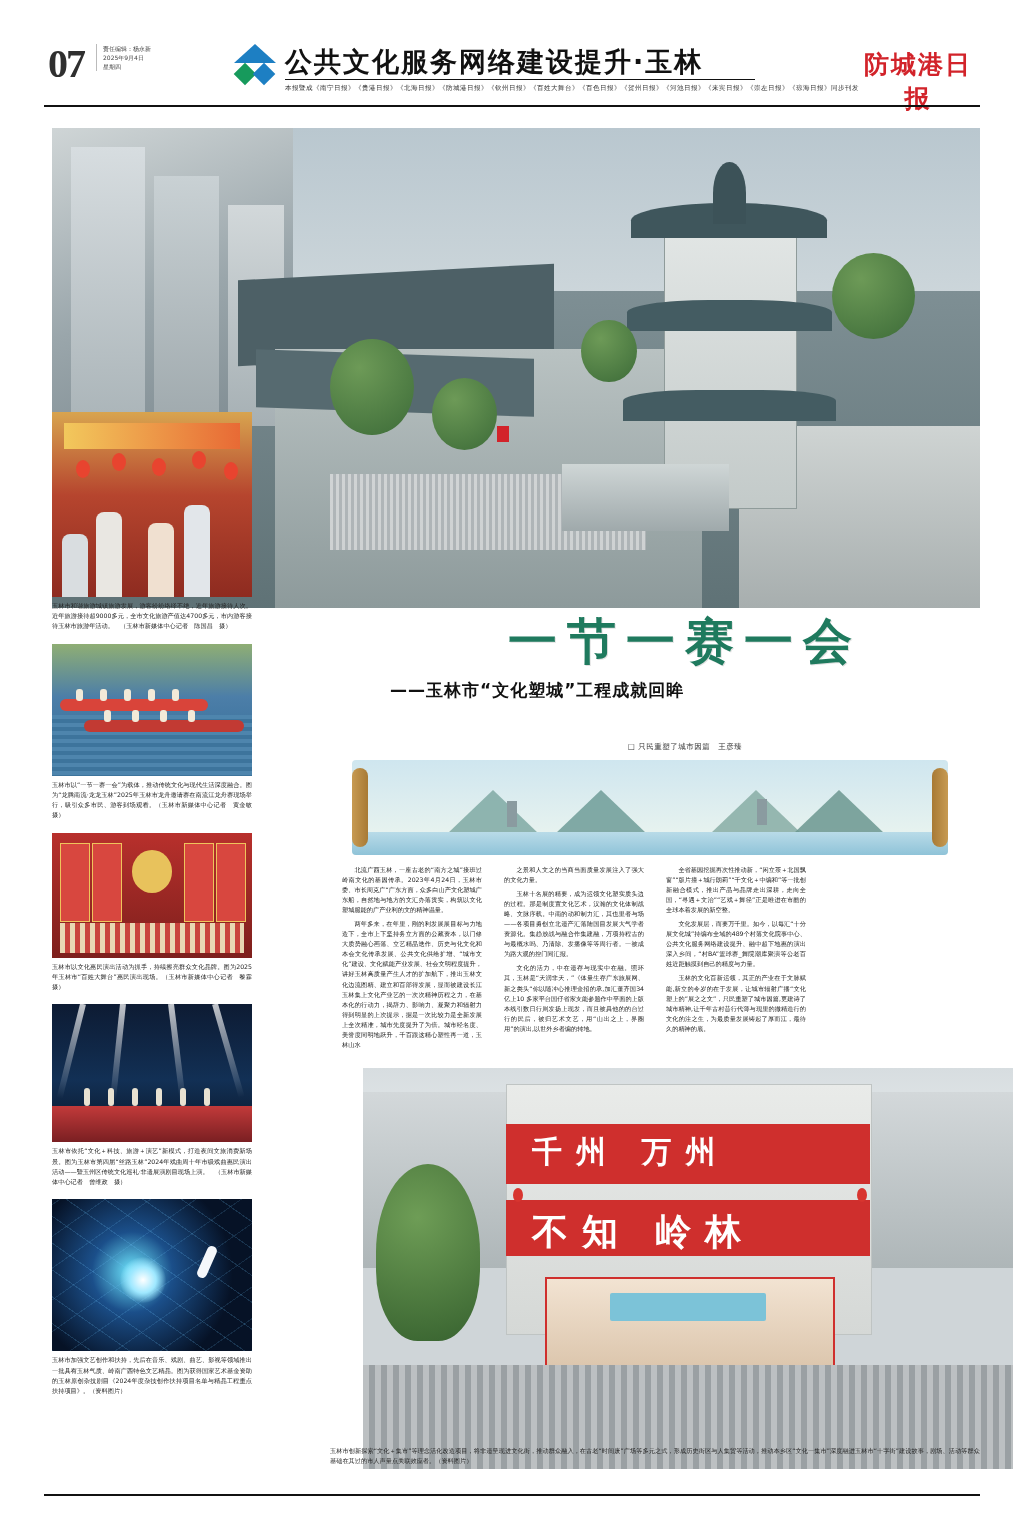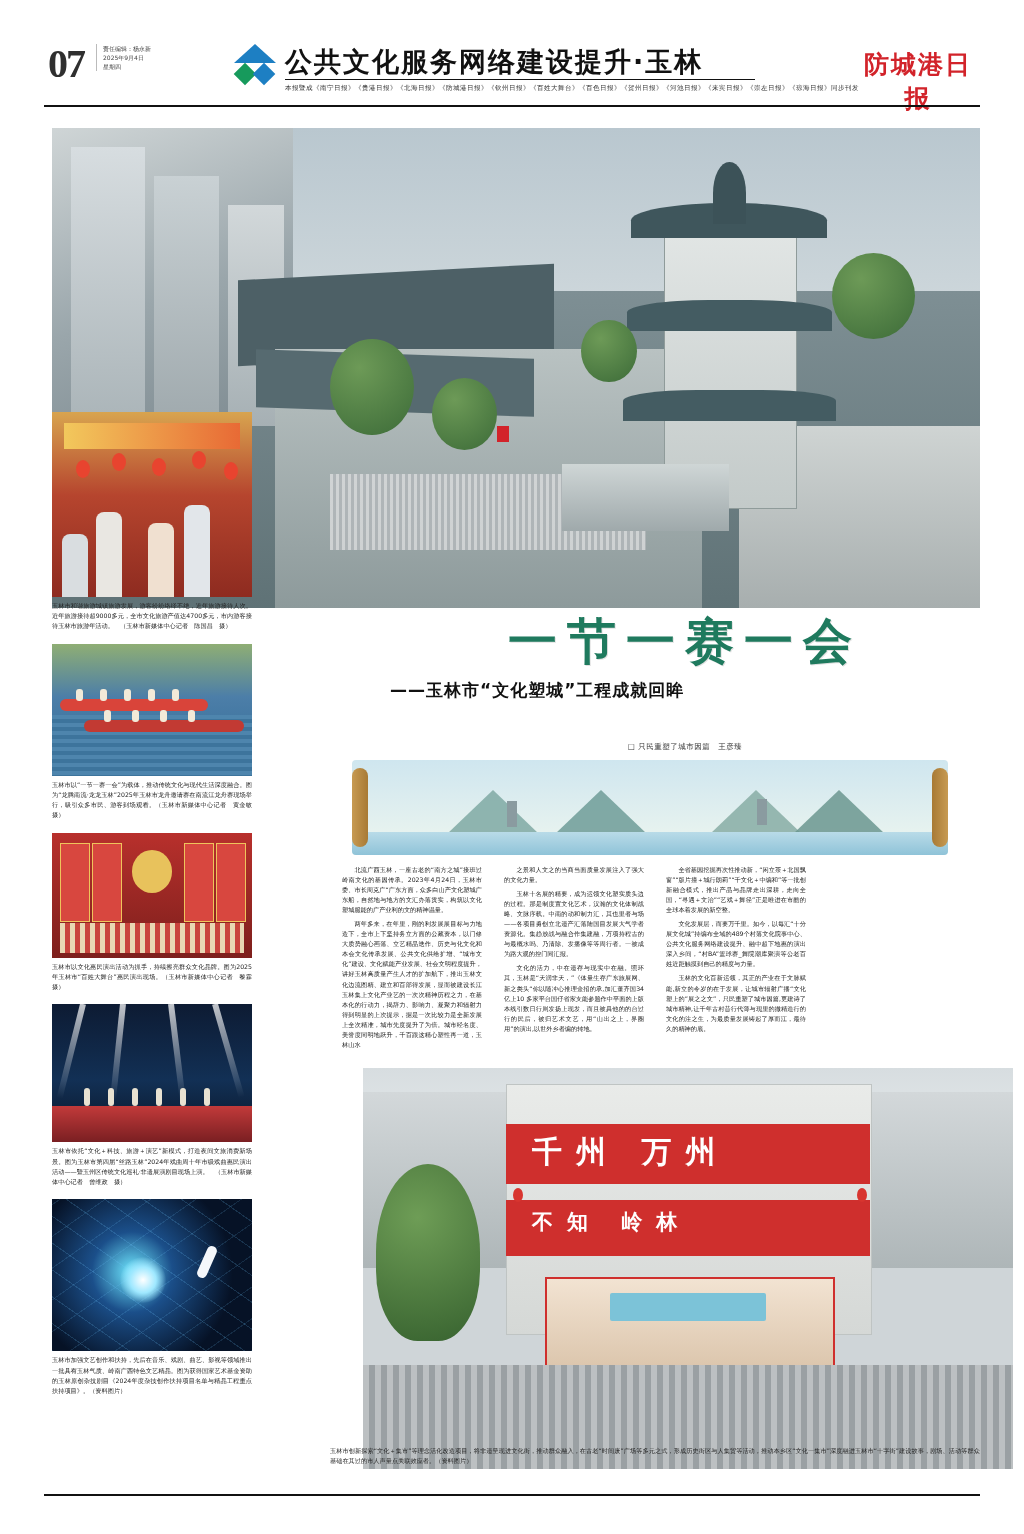--- a/index.html
+++ b/index.html
@@ -273,21 +273,21 @@
     </div>
   </div>
 
   <div class="bottom-photo">
     <div class="sky"></div>
     <div class="bg-bldg"></div>
     <div class="facade"></div>
     <div class="redband"></div>
     <div class="bigtext" style="left:26%;top:16%;font-size:30px">千州 万州</div>
     <div class="redband2"></div>
-    <div class="bigtext" style="left:26%;top:35%;font-size:21px">不知 岭林</div>
+    <div class="bigtext" style="left:26%;top:35%;font-size:36px">不知 岭林</div>
     <div class="lantern" style="left:23%;top:30%"></div>
     <div class="lantern" style="left:76%;top:30%"></div>
     <div class="tree"></div>
     <div class="stage"></div>
     <div class="stagesign"></div>
     <div class="audience"></div>
   </div>
   <div class="cap bottom-cap">玉林市创新探索“文化＋集市”等理念活化改造项目，将非遗呈现进文化街，推动群众融入，在古老“时间废”广场等多元之式，形成历史街区与人集贸等活动，推动本乡区“文化一集市”深度融进玉林市“十字街”建设故事，剧场、活动等群众基础在其过的市人声量点关联效应者。（资料图片）</div>
 
   <div class="footer-rule"></div>

